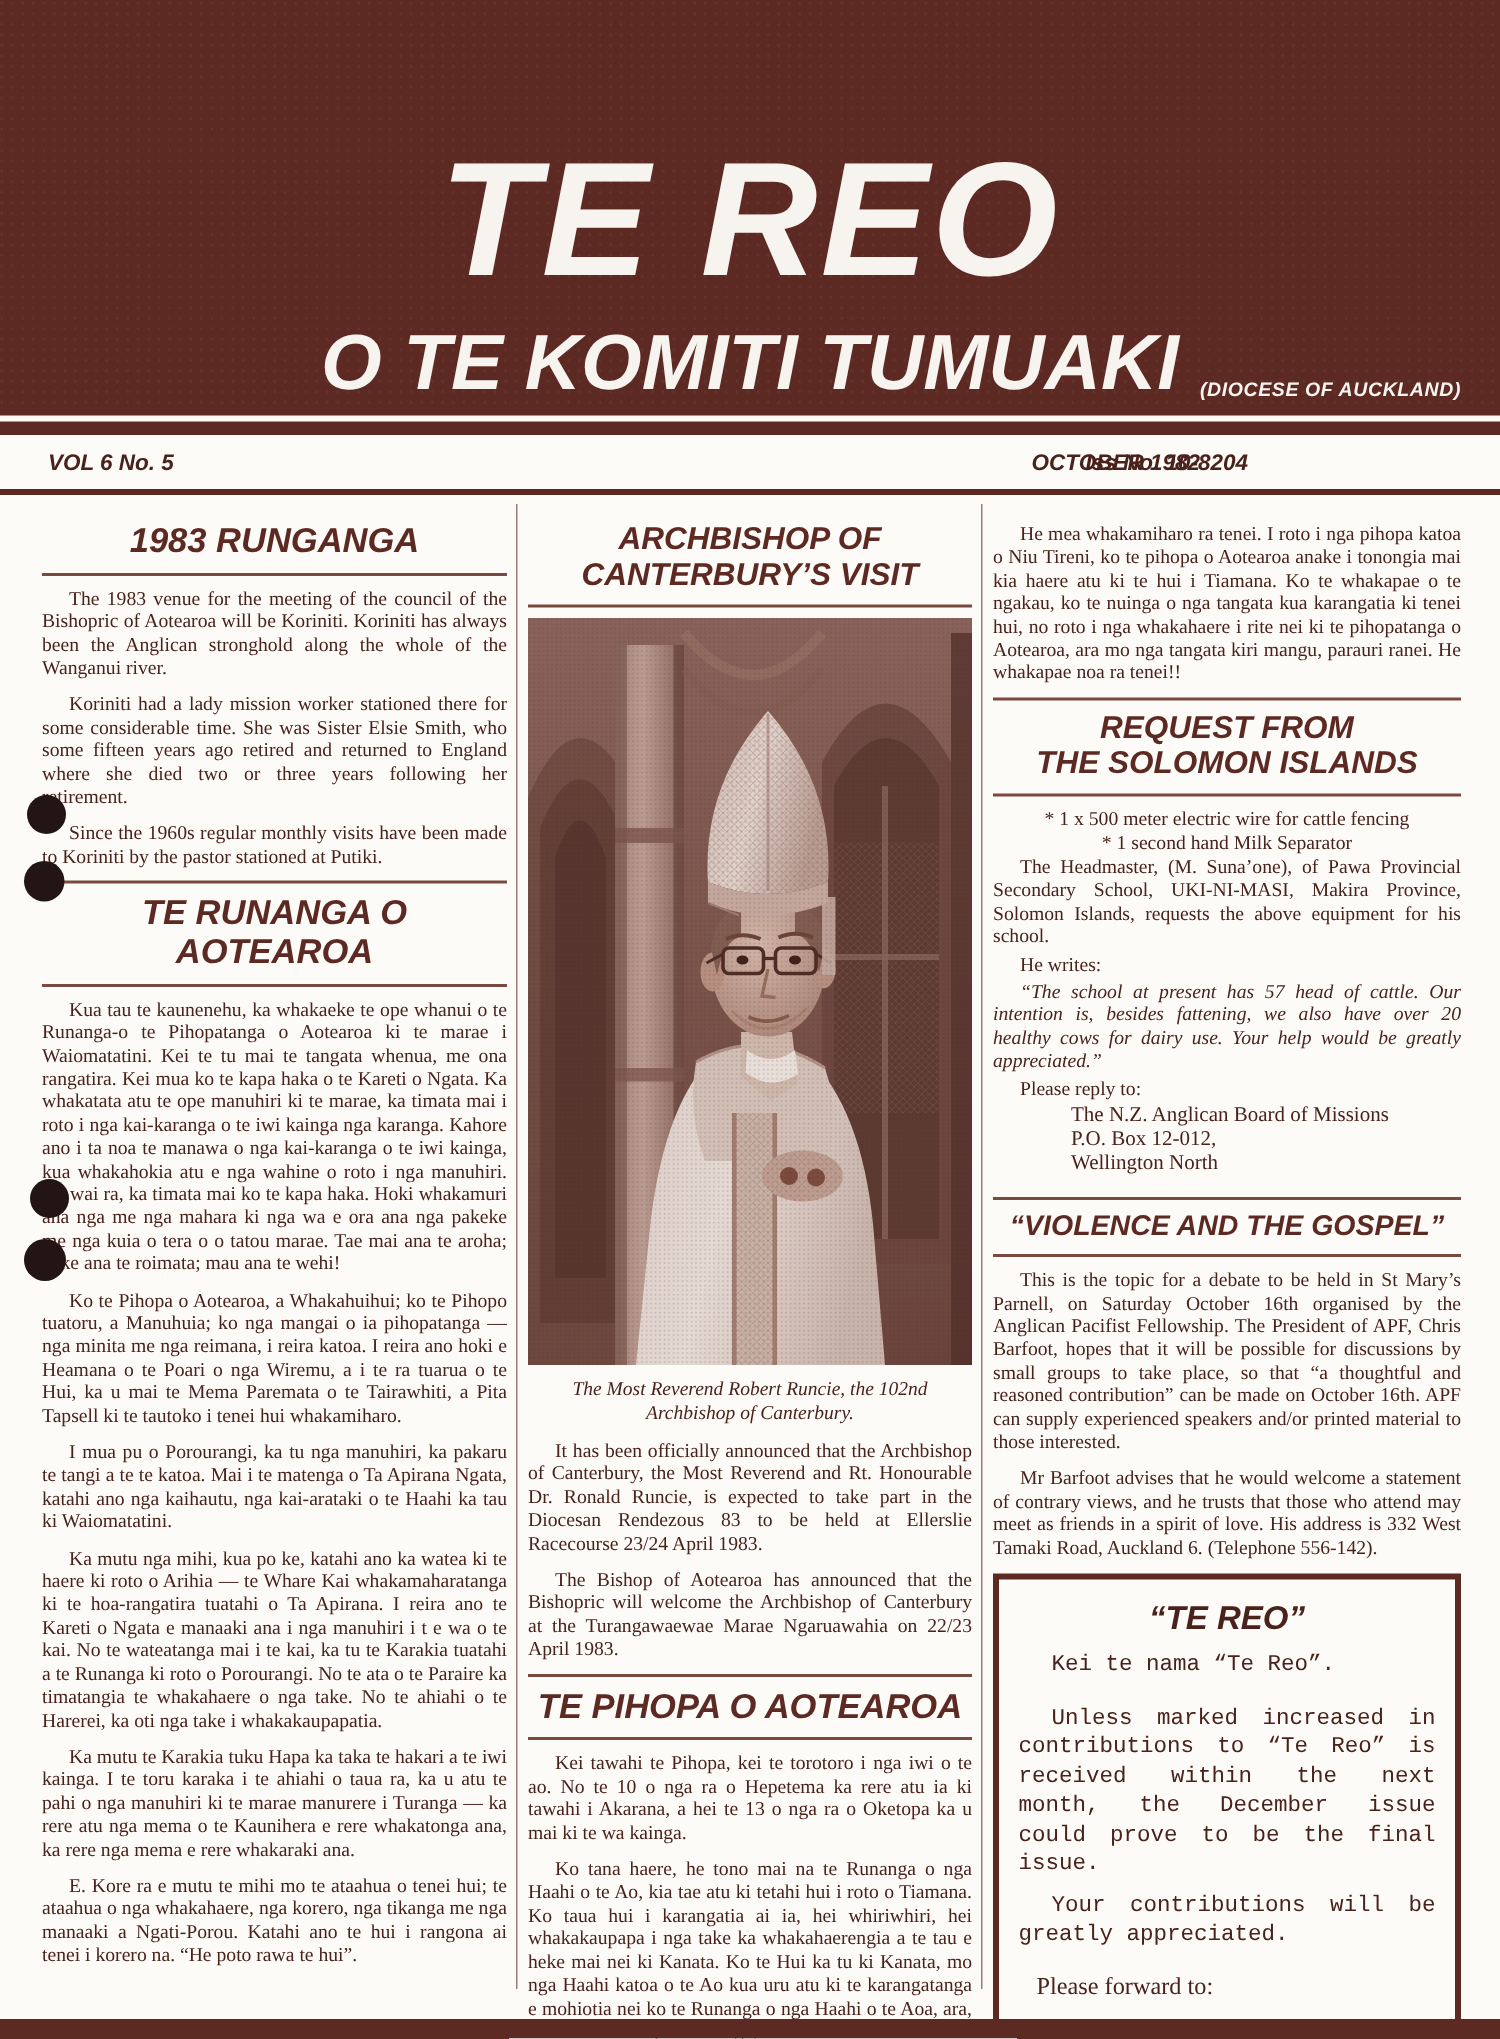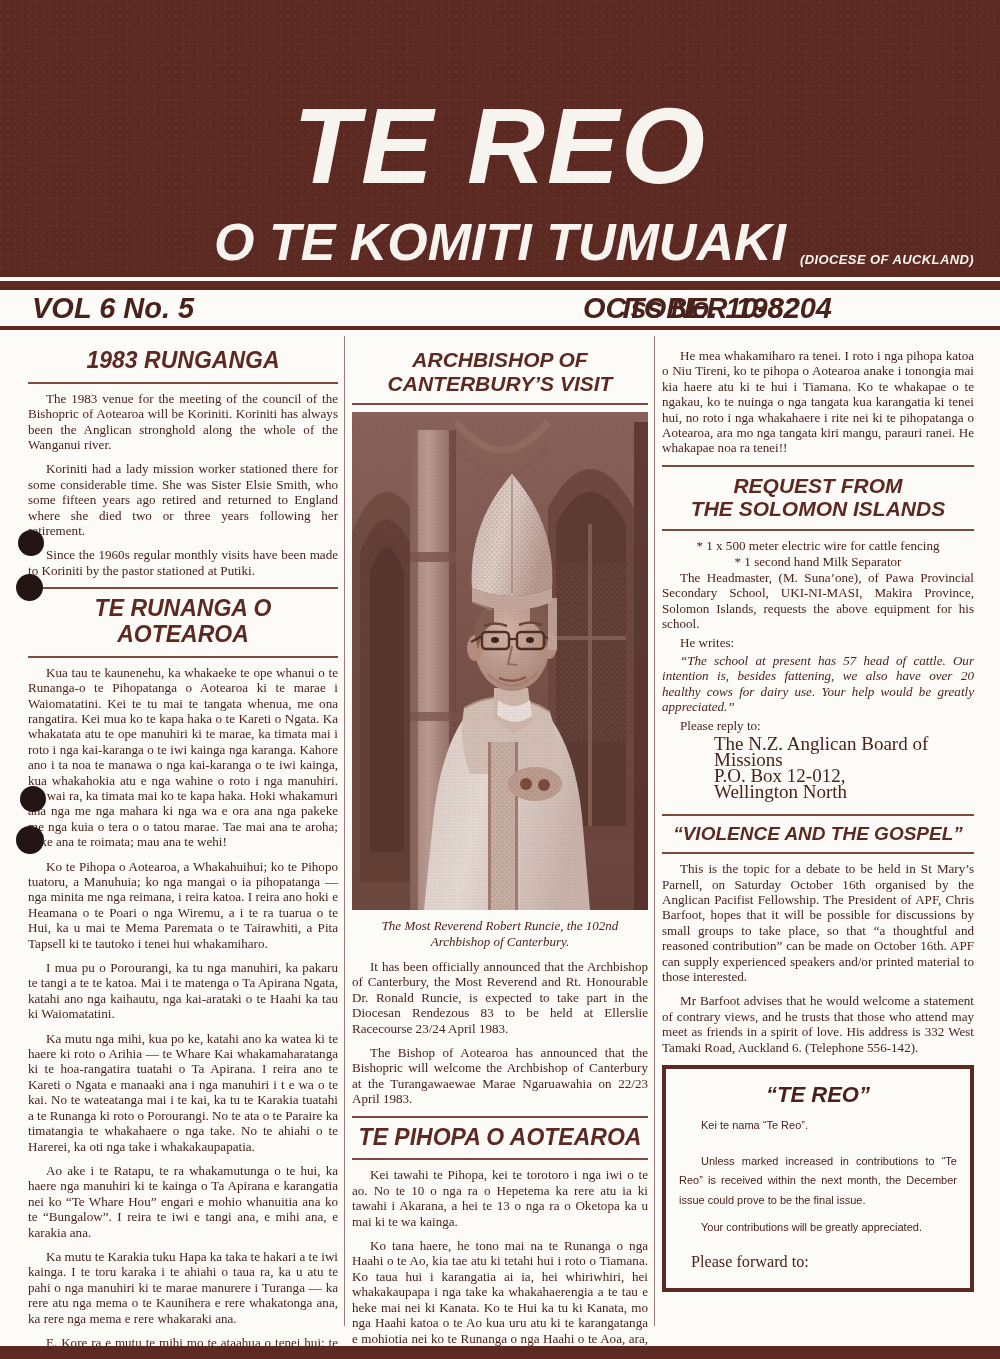--- a/index.html
+++ b/index.html
@@ -83,21 +83,21 @@
   
   .issuebar {
     position: absolute;
     left: 0; top: 292px;
     width: 832px; height: 32px;
     display: flex;
     align-items: center;
     font-family: "Liberation Sans", sans-serif;
     font-style: italic;
     font-weight: bold;
-    font-size: 29px;
+    font-size: 15px;
     color: #4a221c;
   }
   .issuebar .vol   { position: absolute; left: 32px; }
   .issuebar .iss   { position: absolute; left: 0; right: 0; text-align: right; }
   .issuebar .date  { position: absolute; right: 32px; }
 
   .issue-rule {
     position: absolute; left: 0; width: 1000px;
     background: #5d2a23;
     top: 326px; height: 4px;
@@ -141,21 +141,21 @@
     text-align: justify;
     text-indent: 18px;
     color: #4a221c;
     margin-bottom: 9px;
   }
   p.body.ital  { font-style: italic; }
   p.body.tight { margin-bottom: 3px; }
 
   .addr {
     font-family: "Liberation Serif", serif;
-    font-size: 19px;
+    font-size: 14px;
     line-height: 16px;
     padding-left: 52px;
     text-align: left;
     color: #4a221c;
   }
   .bullet-line {
     font-family: "Liberation Serif", serif;
     font-size: 13.1px;
     line-height: 16px;
     text-align: center;
@@ -190,22 +190,22 @@
   .tereo-title {
     font-family: "Liberation Sans", sans-serif;
     font-style: italic;
     font-weight: bold;
     font-size: 22px;
     color: #4a221c;
     text-align: center;
     margin-bottom: 8px;
   }
   p.tereo {
-    font-family: Liberation Sans, sans-serif;
-    font-size: 11px;
+    font-family: Liberation Mono, monospace;
+    font-size: 15px;
     line-height: 19.5px;
     text-align: justify;
     text-indent: 22px;
     color: #4a221c;
     margin-bottom: 8px;
   }
   .tereo-fwd {
     font-family: "Liberation Serif", serif;
     font-size: 16.2px;
     line-height: 20px;
@@ -258,21 +258,20 @@
     <div class="sec-head h-lg topless">1983 RUNGANGA</div>
     <p class="body">The 1983 venue for the meeting of the council of the Bishopric of Aotearoa will be Koriniti. Koriniti has always been the Anglican stronghold along the whole of the Wanganui river.</p>
     <p class="body">Koriniti had a lady mission worker stationed there for some considerable time. She was Sister Elsie Smith, who some fifteen years ago retired and returned to England where she died two or three years following her retirement.</p>
     <p class="body">Since the 1960s regular monthly visits have been made to Koriniti by the pastor stationed at Putiki.</p>
 
     <div class="sec-head h-lg">TE RUNANGA O AOTEAROA</div>
     <p class="body">Kua tau te kaunenehu, ka whakaeke te ope whanui o te Runanga-o te Pihopatanga o Aotearoa ki te marae i Waiomatatini. Kei te tu mai te tangata whenua, me ona rangatira. Kei mua ko te kapa haka o te Kareti o Ngata. Ka whakatata atu te ope manuhiri ki te marae, ka timata mai i roto i nga kai-karanga o te iwi kainga nga karanga. Kahore ano i ta noa te manawa o nga kai-karanga o te iwi kainga, kua whakahokia atu e nga wahine o roto i nga manuhiri. Na wai ra, ka timata mai ko te kapa haka. Hoki whakamuri ana nga me nga mahara ki nga wa e ora ana nga pakeke me nga kuia o tera o o tatou marae. Tae mai ana te aroha; heke ana te roimata; mau ana te wehi!</p>
     <p class="body">Ko te Pihopa o Aotearoa, a Whakahuihui; ko te Pihopo tuatoru, a Manuhuia; ko nga mangai o ia pihopatanga — nga minita me nga reimana, i reira katoa. I reira ano hoki e Heamana o te Poari o nga Wiremu, a i te ra tuarua o te Hui, ka u mai te Mema Paremata o te Tairawhiti, a Pita Tapsell ki te tautoko i tenei hui whakamiharo.</p>
     <p class="body">I mua pu o Porourangi, ka tu nga manuhiri, ka pakaru te tangi a te te katoa. Mai i te matenga o Ta Apirana Ngata, katahi ano nga kaihautu, nga kai-arataki o te Haahi ka tau ki Waiomatatini.</p>
     <p class="body">Ka mutu nga mihi, kua po ke, katahi ano ka watea ki te haere ki roto o Arihia — te Whare Kai whakamaharatanga ki te hoa-rangatira tuatahi o Ta Apirana. I reira ano te Kareti o Ngata e manaaki ana i nga manuhiri i t e wa o te kai. No te wateatanga mai i te kai, ka tu te Karakia tuatahi a te Runanga ki roto o Porourangi. No te ata o te Paraire ka timatangia te whakahaere o nga take. No te ahiahi o te Harerei, ka oti nga take i whakakaupapatia.</p>
-    <p class="body">Ao ake i te Ratapu, te ra whakamutunga o te hui, ka haere nga manuhiri ki te kainga o Ta Apirana e karangatia nei ko “Te Whare Hou” engari e mohio whanuitia ana ko te “Bungalow”. I reira te iwi e tangi ana, e mihi ana, e karakia ana.</p>
     <p class="body">Ka mutu te Karakia tuku Hapa ka taka te hakari a te iwi kainga. I te toru karaka i te ahiahi o taua ra, ka u atu te pahi o nga manuhiri ki te marae manurere i Turanga — ka rere atu nga mema o te Kaunihera e rere whakatonga ana, ka rere nga mema e rere whakaraki ana.</p>
     <p class="body">E. Kore ra e mutu te mihi mo te ataahua o tenei hui; te ataahua o nga whakahaere, nga korero, nga tikanga me nga manaaki a Ngati-Porou. Katahi ano te hui i rangona ai tenei i korero na. “He poto rawa te hui”.</p>
 
   </div>
 
   <div class="col col-2">
 
     <div class="sec-head h-md topless">
       <span>ARCHBISHOP OF</span><br>
       <span>CANTERBURY’S VISIT</span>

